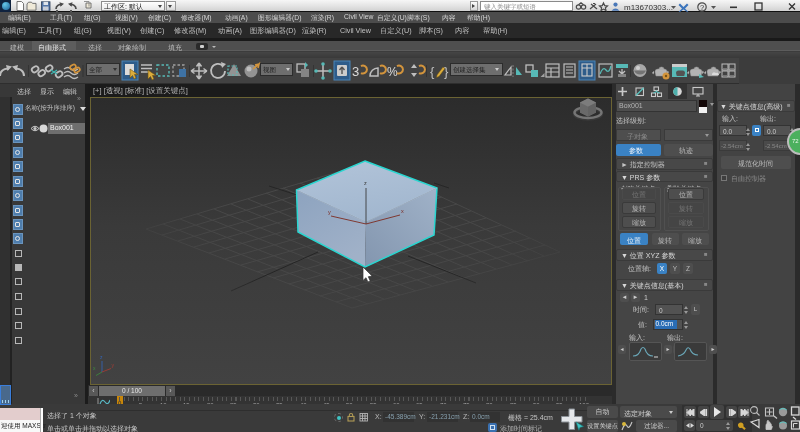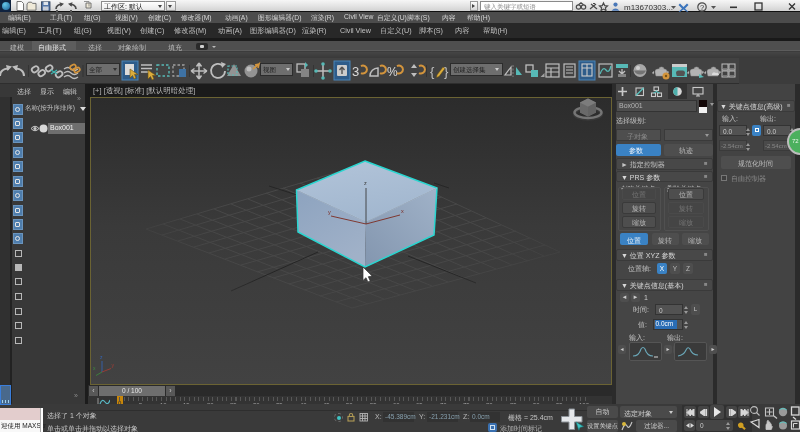--- a/index.html
+++ b/index.html
@@ -322,21 +322,21 @@
  <div style="left:14.5px;top:278px;width:7px;height:7px;border:1.2px solid #b8b8b8;background:transparent;"></div>
  <div style="left:14.5px;top:293px;width:7px;height:7px;border:1.2px solid #b8b8b8;background:transparent;"></div>
  <div style="left:14.5px;top:308px;width:7px;height:7px;border:1.2px solid #b8b8b8;background:transparent;"></div>
  <div style="left:14.5px;top:322px;width:7px;height:7px;border:1.2px solid #b8b8b8;background:transparent;"></div>
  <div style="left:14.5px;top:337px;width:7px;height:7px;border:1.2px solid #b8b8b8;background:transparent;"></div>
 </div>
  <div class="t" style="left:74px;top:392px;font-size:7px;color:#8a8a8a;">»</div>
 </div>
 
 <div style="left:88px;top:84px;width:524px;height:13px;background:#1b1b1b;"></div>
-<div class="t" style="left:93px;top:86px;font-size:7.5px;color:#b4b4b4;">[+] [透视] [标准] [默认明暗处理]</div>
+<div class="t" style="left:93px;top:86px;font-size:7.5px;color:#b4b4b4;">[+] [透视] [标准] [设置关键点]</div>
 <div id="viewport" style="left:90px;top:97px;width:522px;height:288px;background:linear-gradient(#2c2c2c,#3a3a3a 45%,#424242);border:1px solid #6b6333;"></div>
 <div id="vpcontent">
 <svg style="left:90px;top:97px" width="522" height="288" viewBox="0 0 522 288">
  <g mask="url(#gm)">
  <path d="M56 132L278 66 M72 138L293 73 M88 144L308 80 M104 150L322 87 M119 156L337 93 M135 162L352 100 M151 168L367 107 M167 175L381 114 M183 181L396 121 M199 187L411 128 M214 193L426 134 M230 199L440 141 M246 205L455 148 M262 211L470 155 M56 132L262 211 M73 127L278 207 M90 122L294 202 M107 117L310 198 M124 112L326 194 M141 107L342 189 M158 102L358 185 M176 96L374 181 M193 91L390 177 M210 86L406 172 M227 81L422 168 M244 76L438 164 M261 71L454 159 M278 66L470 155" stroke="#484848" stroke-width="1" fill="none"></path>
  <path d="M179 89 L207 98 M318 159 L386 186 M344 86 L359 91 M141 194 L228 155" stroke="#262626" stroke-width="1" fill="none"></path>
  </g>
 
  <defs>
  <radialGradient id="rg" cx="50%" cy="46%" r="58%">

